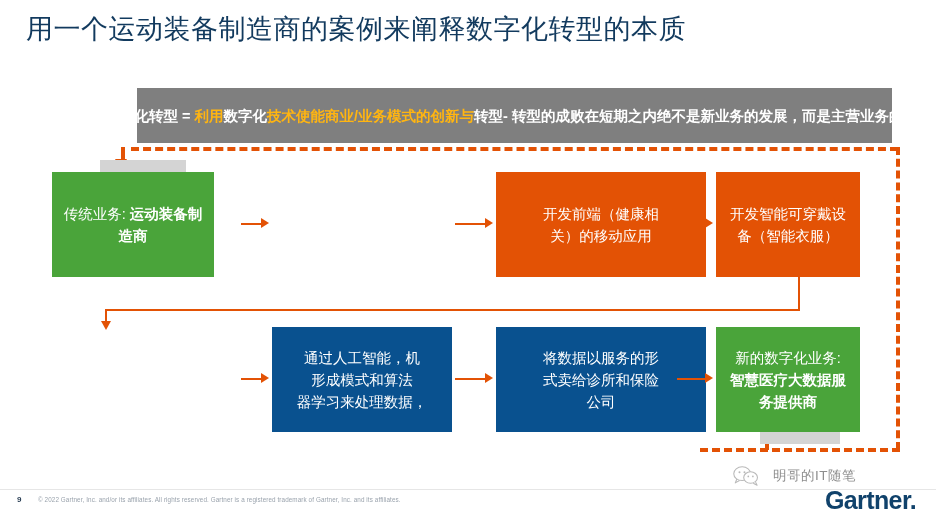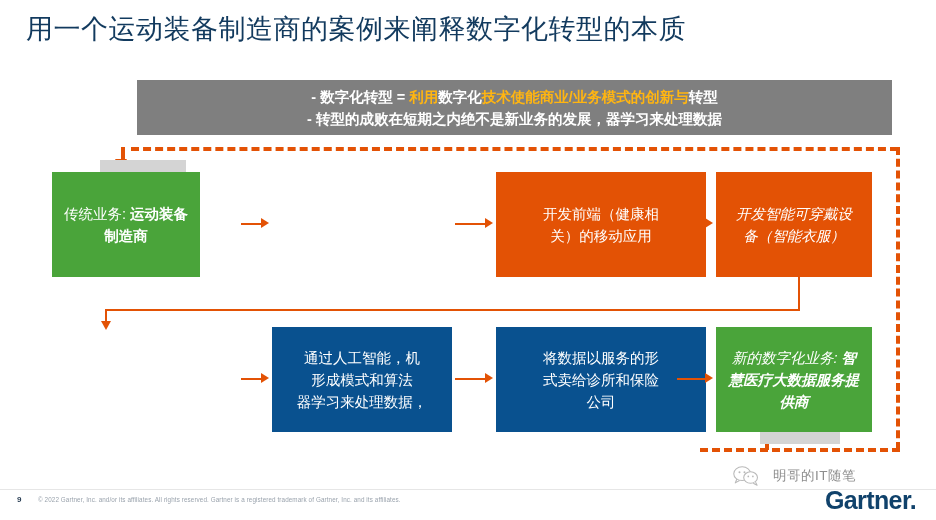--- a/index.html
+++ b/index.html
@@ -17,23 +17,23 @@
     position:absolute;left:26px;top:12px;width:880px;
     font-size:27px;line-height:34px;
     color:#123a5e;
     font-weight:500;
     letter-spacing:.5px;
     white-space:nowrap;
   }
 
   
   #banner{
-    position:absolute;left:137px;top:80px;width:755px;height:55px;
+    position:absolute;left:137px;top:88px;width:755px;height:55px;
     background:#7f7f7f;
-    display:flex;flex-direction:column;align-items:center;justify-content:center;
+    display:flex;flex-direction:row;align-items:center;justify-content:center;
     text-align:center;
   }
   .banner-line{
     font-size:14.5px;line-height:22px;color:#ffffff;white-space:nowrap;font-weight:600;
   }
   .o{color:#ffb511;}
   .w{color:#ffffff;}
 
   
   .box{
@@ -48,24 +48,24 @@
   }
   .box span{display:block;}
   .box .b{font-weight:bold;}
   .green{background:#4aa43a;}
   .orange{background:#e35205;}
   .blue{background:#09518f;}
 
   
   .r1{top:172px;height:105px;}
   .r2{top:327px;height:105px;}
-  .c1{left:52px;width:148px;}
+  .c1{left:52px;width:162px;}
   .c2{left:272px;width:180px;}
   .c3{left:496px;width:210px;}
-  .c4{left:716px;width:156px;font-style:italic;}
+  .c4{left:716px;width:144px;}
 
   
   .stub{position:absolute;background:#d4d4d4;}
   #stub-top{left:100px;top:160px;width:86px;height:12px;}
   #stub-bottom{left:760px;top:432px;width:80px;height:12px;}
 
   
   .harrow{position:absolute;height:12px;display:block;}
   .harrow .shaft{position:absolute;left:0;top:5px;height:1.6px;background:#e35205;}
   .harrow .head{
@@ -115,21 +115,21 @@
 </style>
 </head>
 <body>
 
 <div id="slide">
 
   <div id="title">用一个运动装备制造商的案例来阐释数字化转型的本质</div>
 
   <div id="banner">
     <div class="banner-line"><span class="w">- 数字化转型 = </span><span class="o">利用</span><span class="w">数字化</span><span class="o">技术使能商业/业务模式的创新与</span><span class="w">转型</span></div>
-    <div class="banner-line">- 转型的成败在短期之内绝不是新业务的发展，器学习来处理数据</div>
+    <div class="banner-line">- 转型的成败在短期之内绝不是新业务的发展，而是主营业务的提升</div>
   </div>
 
   <div class="dash-h" id="dash-top"></div>
   <div class="dash-v" id="dash-right"></div>
   <div class="dash-h" id="dash-bottom"></div>
   <div class="dash-v" id="dash-up-left"></div>
   <div class="dash-v" id="dash-down-arrow"></div>
   <div id="dash-arrowhead"></div>
 
   <div class="stub" id="stub-top"></div>

